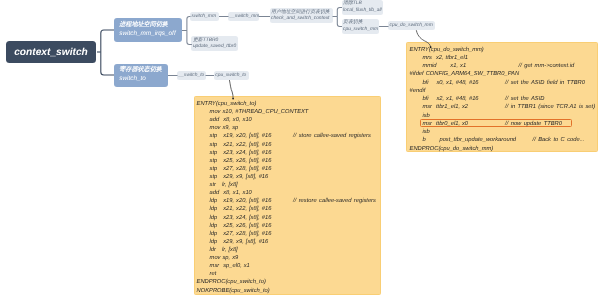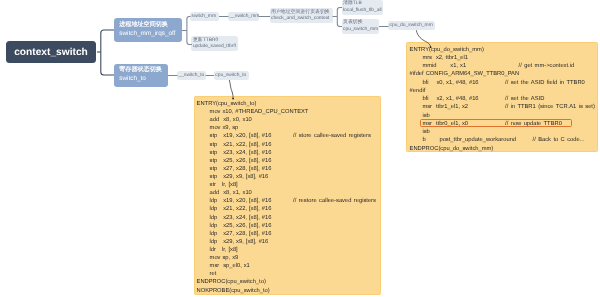--- a/index.html
+++ b/index.html
@@ -1,20 +1,20 @@
 <!DOCTYPE html>
 <html><head>
 <meta charset="utf-8">
 <title>context_switch mindmap</title>
 <style>
   html,body{margin:0;padding:0;}
   body{width:600px;height:297px;background:#ffffff;
        font-family:"Liberation Sans",sans-serif;position:relative;overflow:hidden;
        -webkit-font-smoothing:antialiased;text-rendering:geometricPrecision;}
-  #canvas{position:absolute;left:0;top:0;width:536px;height:297px;}
+  #canvas{position:absolute;left:0;top:0;width:536px;height:297px;font-style:italic;}
   svg.links{position:absolute;left:0;top:0;width:600px;height:297px;pointer-events:none;z-index:5;}
   .node{position:absolute;box-sizing:border-box;}
   .root{background:#3c4b60;color:#ffffff;border-radius:3.5px;font-weight:bold;font-size:10.2px;
         display:flex;align-items:center;justify-content:center;}
   .lvl1{background:#8ca8ce;color:#ffffff;border-radius:3px;font-size:6.4px;
         display:flex;flex-direction:column;justify-content:center;padding-left:5.2px;}
   .lvl1 span{line-height:8.9px;white-space:nowrap;}
   .lvl1 span.cjk{font-weight:bold;font-size:6.1px;}
   .lvl2{background:#e5eaf0;color:#5d6b7c;border-radius:2.5px;font-size:4.9px;
         display:flex;flex-direction:column;justify-content:flex-start;padding-left:1.5px;padding-top:1.9px;}

